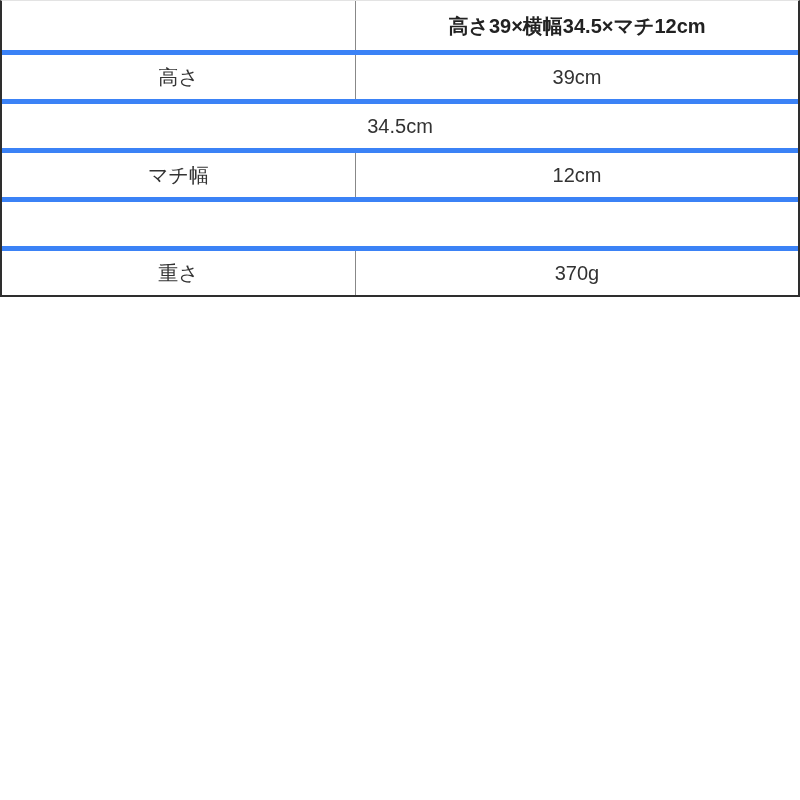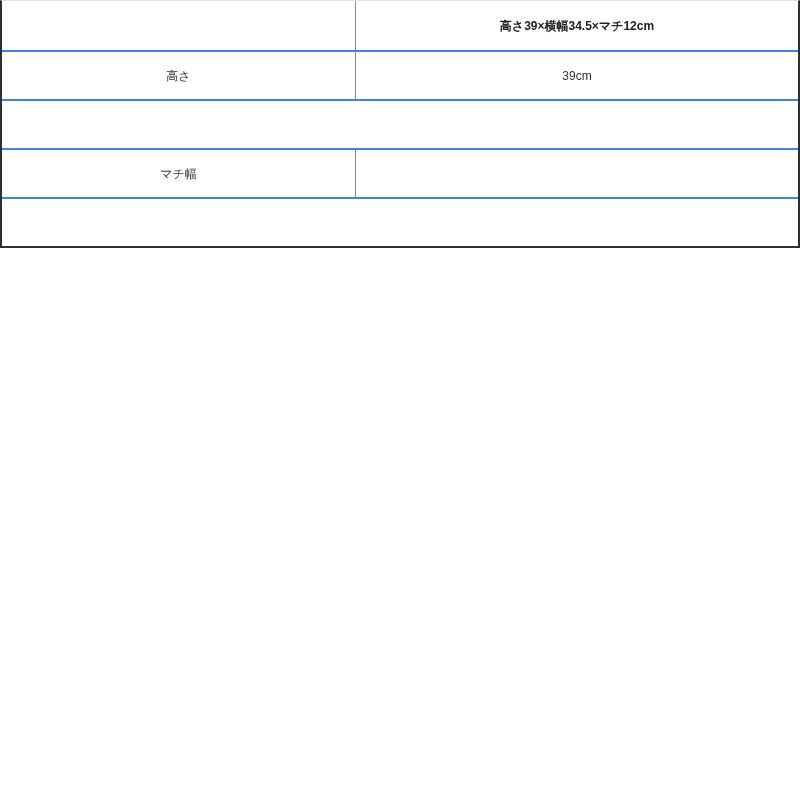--- a/index.html
+++ b/index.html
@@ -15,30 +15,30 @@
     border-left: 2px solid #2e2e2e;
     border-right: 2px solid #2e2e2e;
     border-bottom: 2px solid #2e2e2e;
     border-top: 1px solid #e3e3e3;
     background: #ffffff;
   }
   .row {
     display: flex;
     width: 100%;
     height: 49px;
-    border-top: 2px solid #3b82f6;
+    border-top: 5px solid #3b82f6;
   }
   .row:first-child {
     border-top: none;
   }
   .cell {
     display: flex;
     align-items: center;
     justify-content: center;
-    font-size: 12px;
+    font-size: 20px;
     color: #333333;
     line-height: 1;
   }
   .cell.label {
     width: 354px;
     border-right: 1px solid #888888;
   }
   .cell.value {
     flex: 1;
   }
@@ -61,26 +61,32 @@
     <div class="cell label"></div>
     <div class="cell value">高さ39×横幅34.5×マチ12cm</div>
   </div>
 
   <div class="row">
     <div class="cell label">高さ</div>
     <div class="cell value">39cm</div>
   </div>
 
   <div class="row">
+    <div class="cell value">34.5cm</div>
   </div>
 
   <div class="row">
     <div class="cell label">マチ幅</div>
+    <div class="cell value">12cm</div>
   </div>
 
 
   <div class="row">
   </div>
 
+  <div class="row">
+    <div class="cell label">重さ</div>
+    <div class="cell value">370g</div>
+  </div>
 
 </div>
 
 <div class="below-space"></div>
 
 </body></html>

